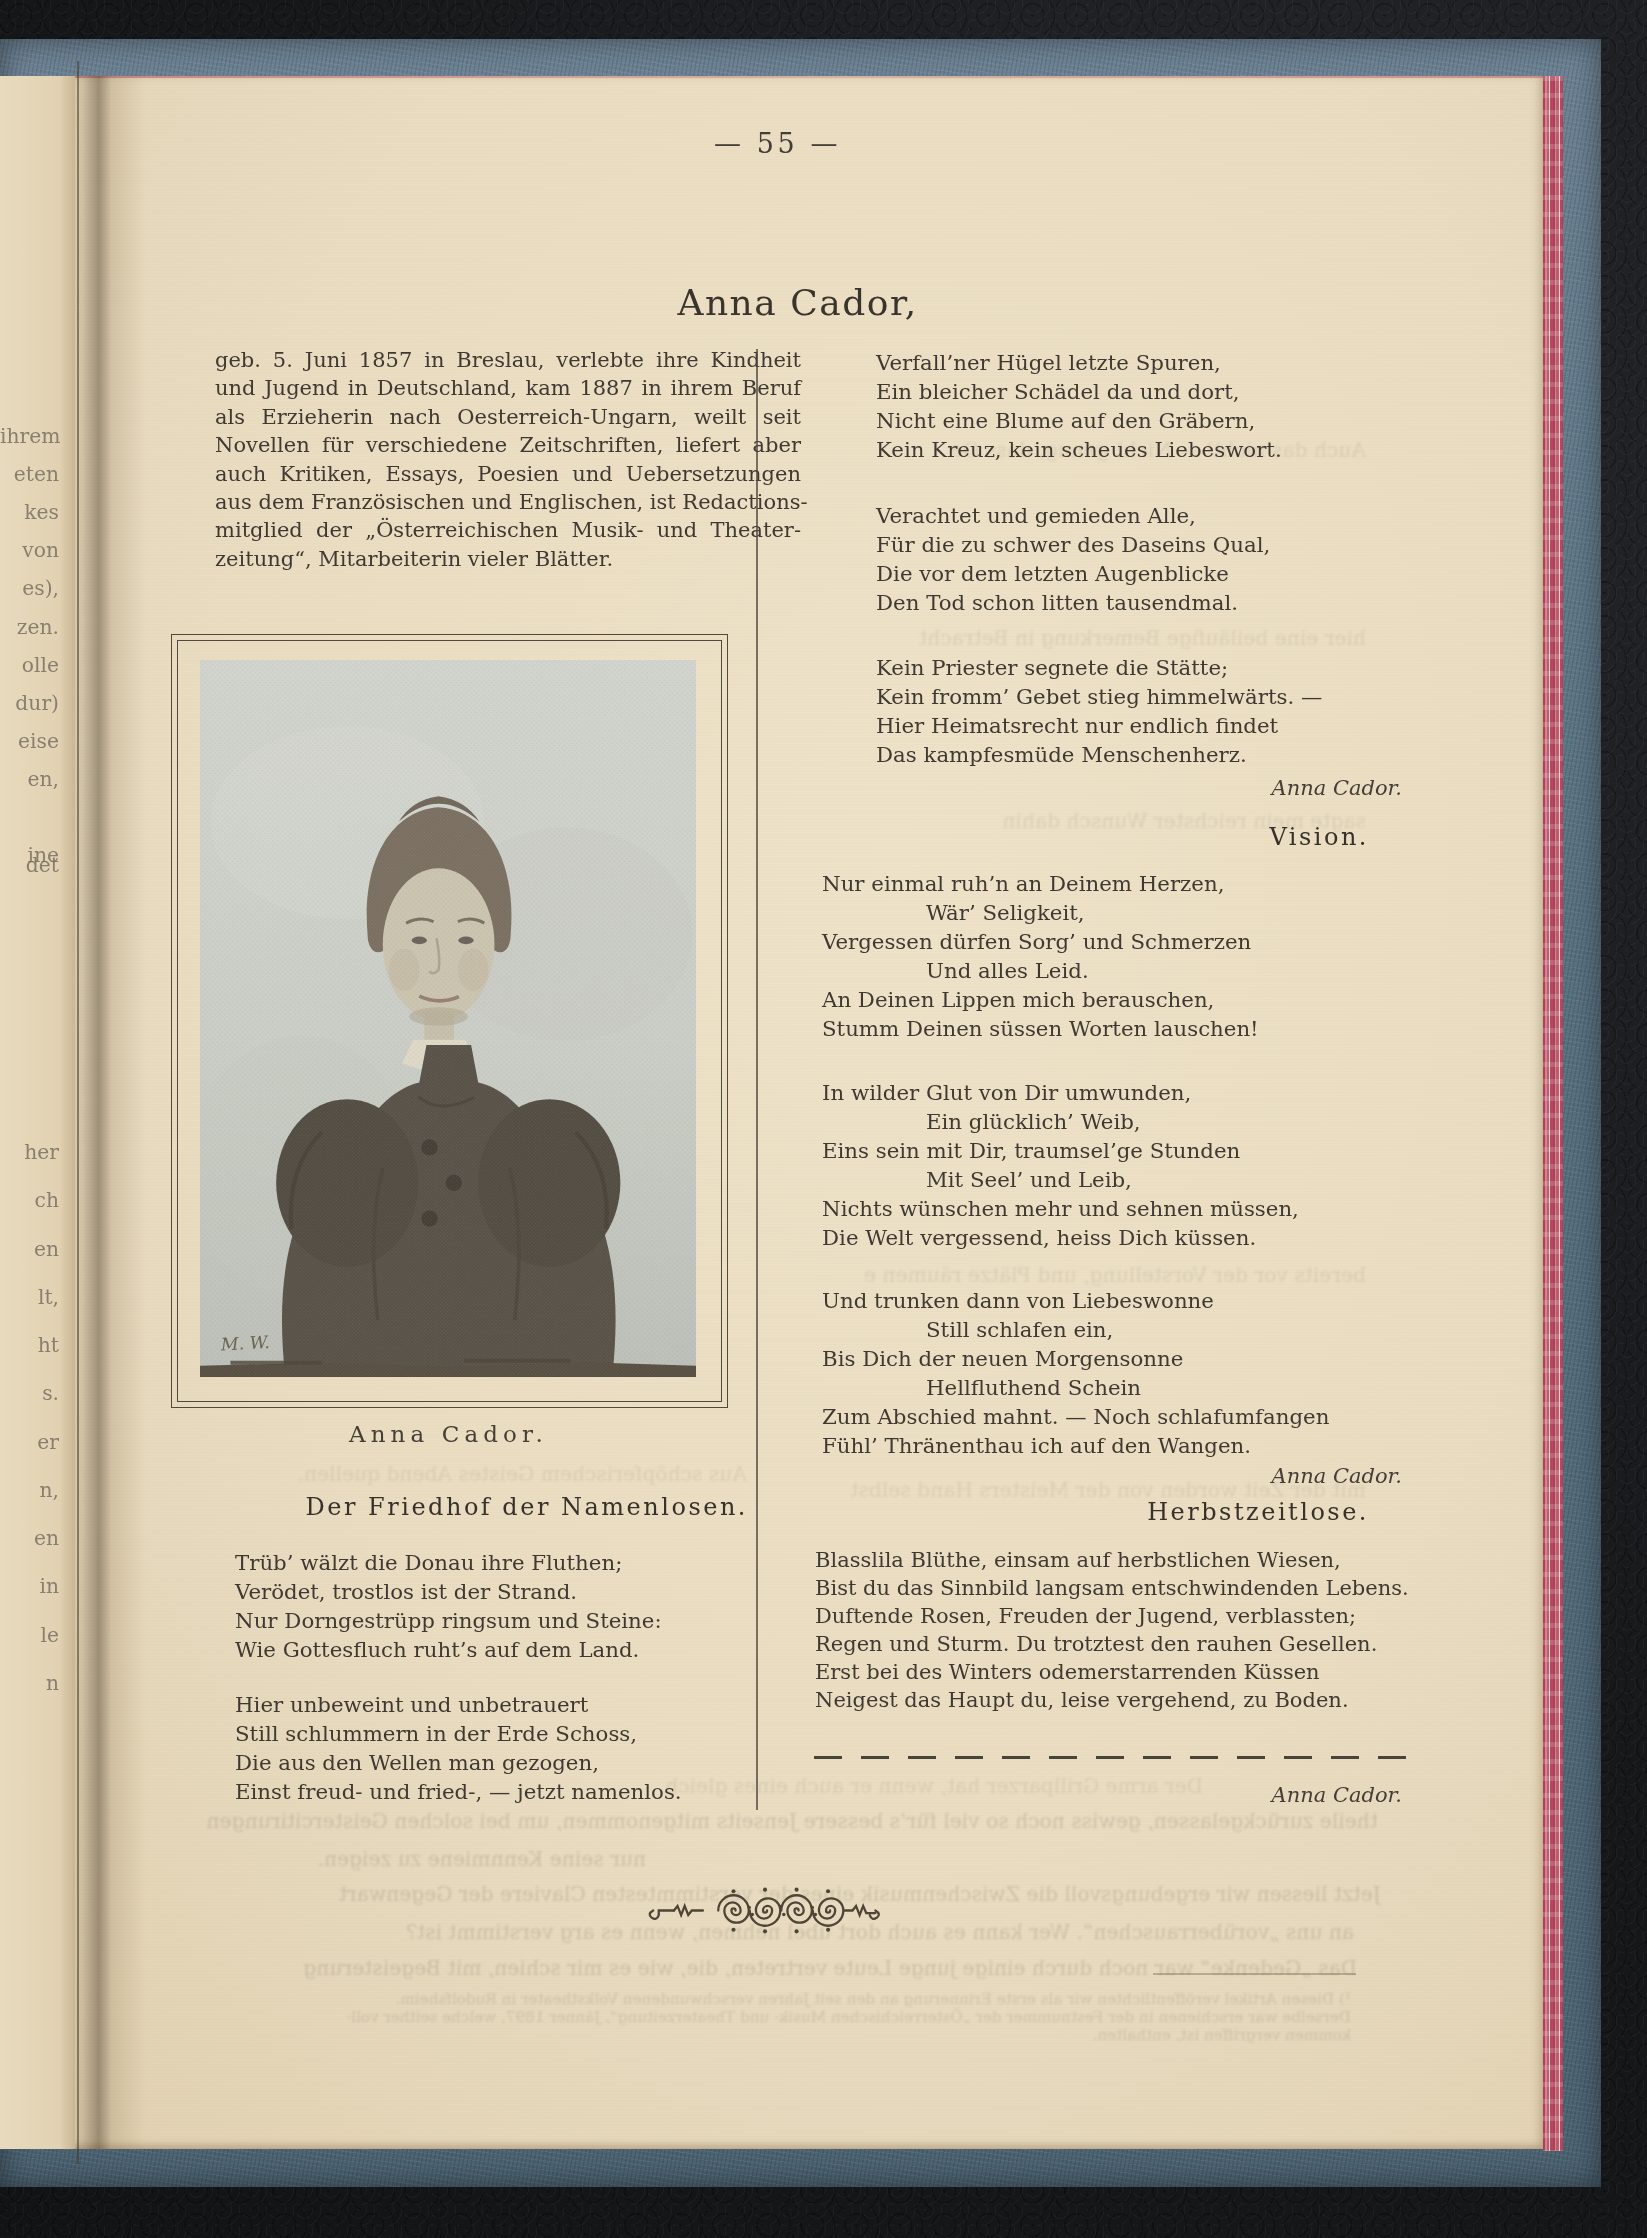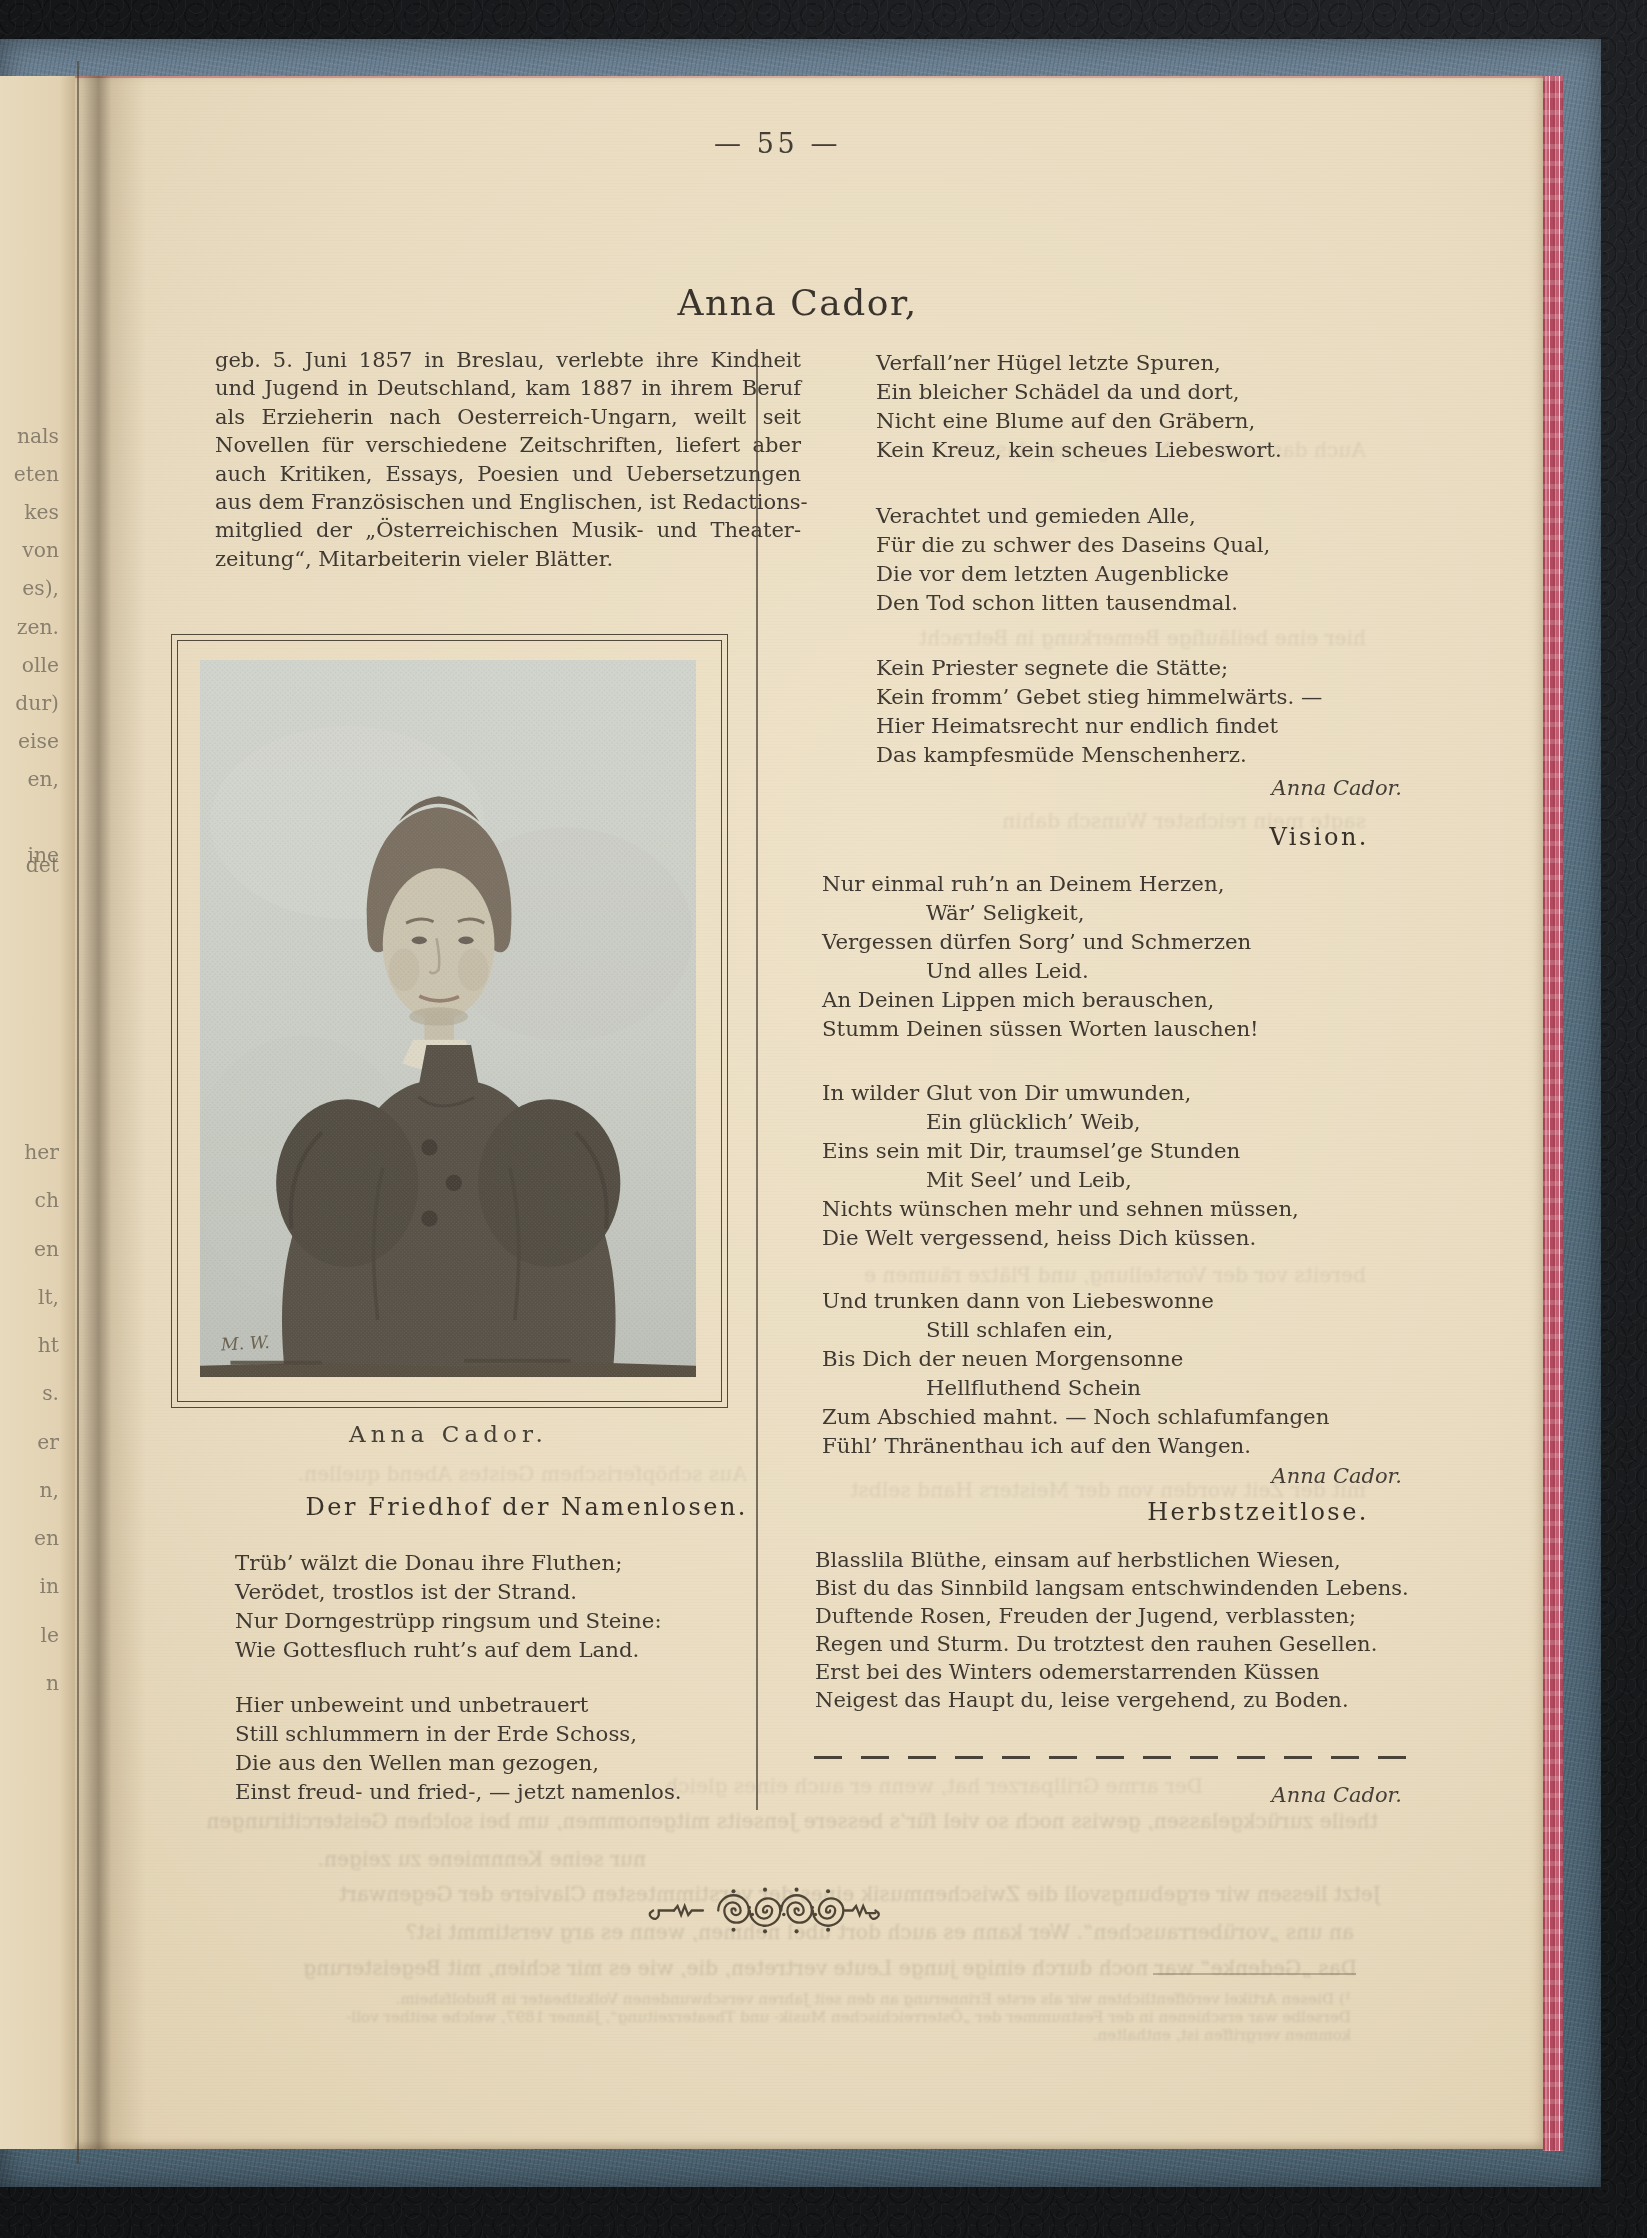--- a/index.html
+++ b/index.html
@@ -74,21 +74,21 @@
 <body>
 
 <div id="canvas">
   <div class="leather"></div>
   <div class="cover"></div>
   <div class="red-edge"></div>
   <div class="paper"></div>
   <div class="paper-top-red"></div>
   <div class="facing"></div>
 
-  <div class="frag" style="top:424px">nals</div>
+  <div class="frag" style="top:424px">ihrem</div>
   <div class="frag" style="top:462px">eten</div>
   <div class="frag" style="top:500px">kes</div>
   <div class="frag" style="top:538px">von</div>
   <div class="frag" style="top:576px">es),</div>
   <div class="frag" style="top:615px">zen.</div>
   <div class="frag" style="top:653px">olle</div>
   <div class="frag" style="top:691px">dur)</div>
   <div class="frag" style="top:729px">eise</div>
   <div class="frag" style="top:767px">en,</div>
   <div class="frag" style="top:853px">det</div>

